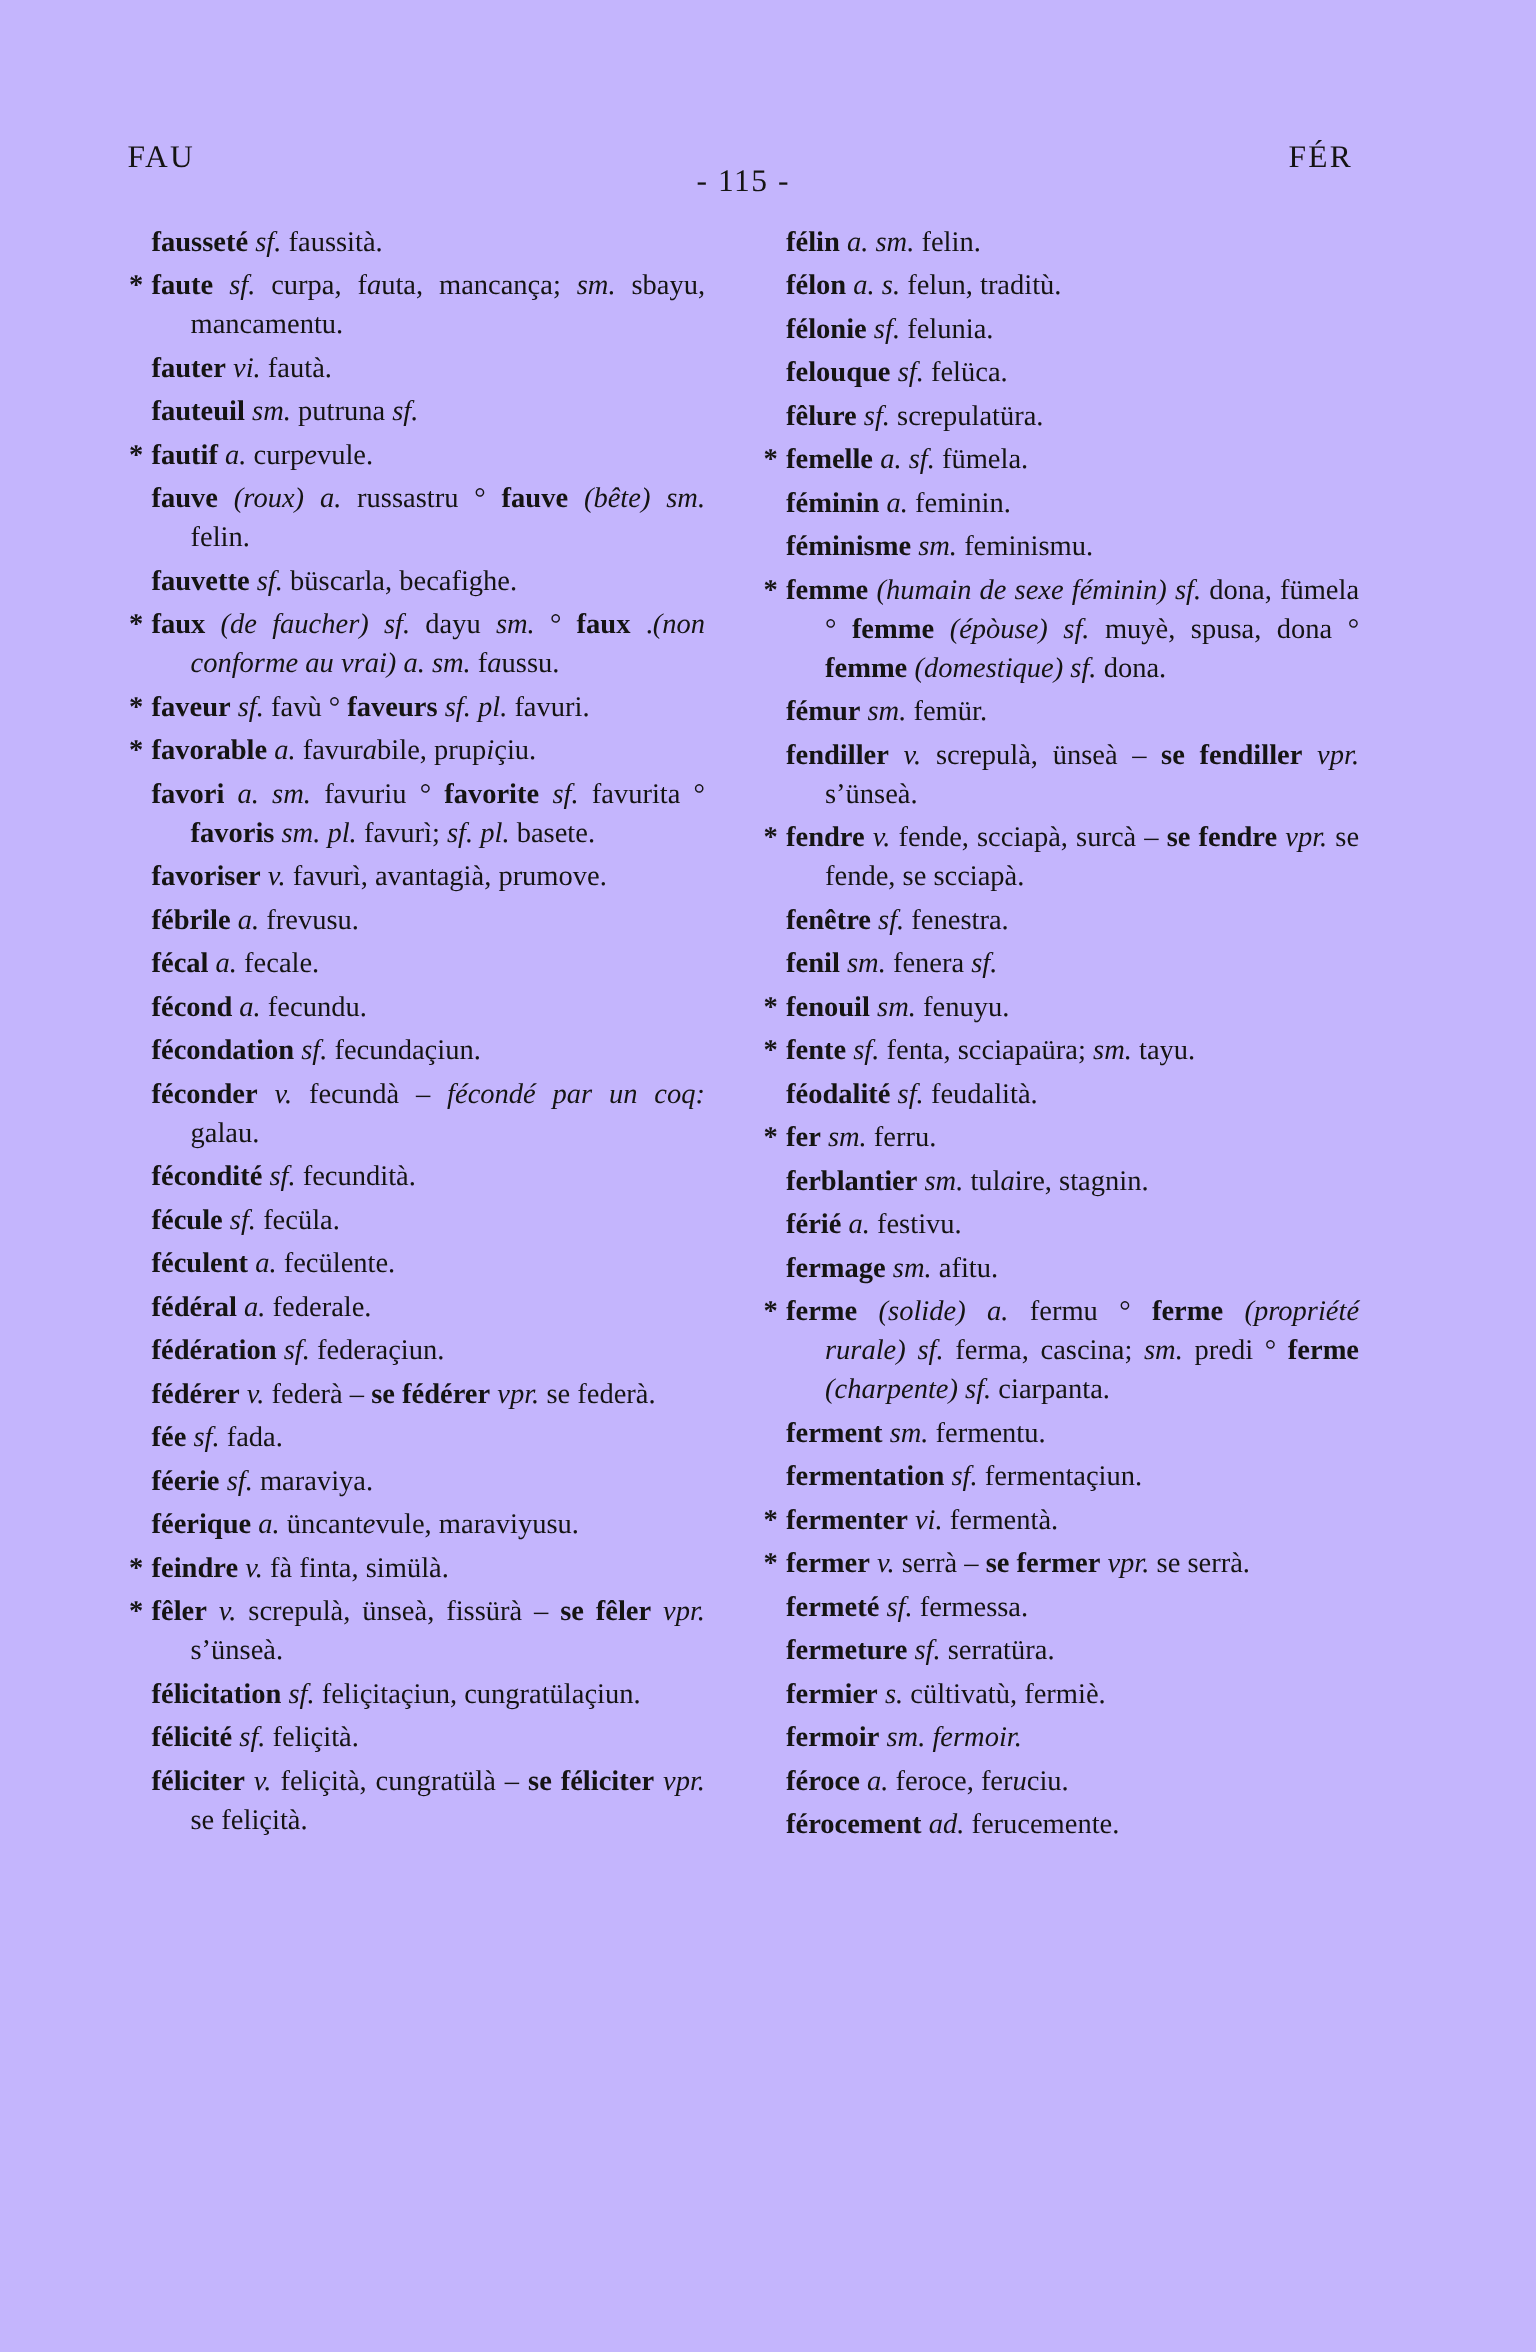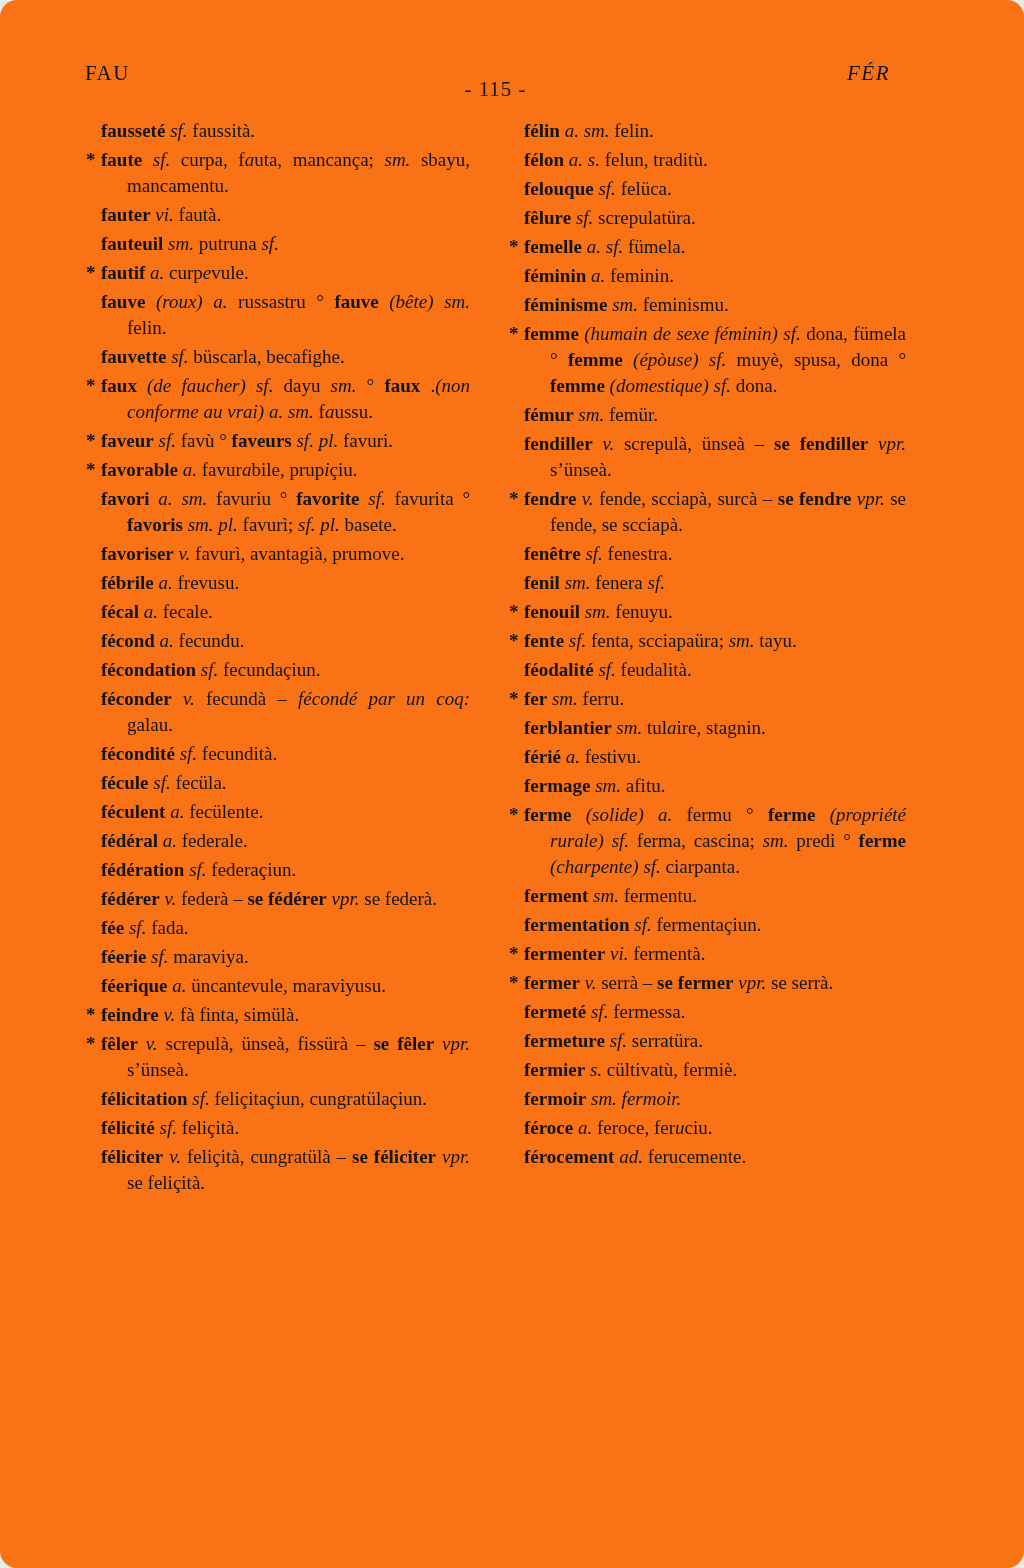--- a/index.html
+++ b/index.html
@@ -5,39 +5,38 @@
   html, body {
     margin: 0;
     padding: 0;
     background: #e9e9e7;
   }
   .page {
     position: relative;
     width: 1024px;
     height: 1568px;
     margin: 0 auto;
-    background: #f97316;
+    background: #c4b5fd;
     color: #151413;
     font-family: "Liberation Serif", "DejaVu Serif", serif;
     box-sizing: border-box;
-    padding: 60px 0 0 85px;
+    padding: 91px 0 0 85px;
     overflow: hidden;
-    border-radius: 17px;
   }
   .page-header {
     position: relative;
     width: 821px;
     height: 30px;
     margin-bottom: 28px;
     font-size: 21px;
     line-height: 26px;
   }
   .guide-left  { position: absolute; left: 0; top: 0; letter-spacing: 1.5px; }
   .page-num    { position: absolute; left: 50%; top: 16px; transform: translateX(-50%); letter-spacing: 1px; }
-  .guide-right { position: absolute; right: 16px; top: 0; letter-spacing: 1.5px; font-style: italic; }
+  .guide-right { position: absolute; right: 4px; top: 0; letter-spacing: 1.5px; }
 
   .columns {
     display: flex;
     gap: 38px;
   }
   .col { box-sizing: border-box; }
   .col-left  { width: 385px; }
   .col-right { width: 398px; }
 
   .entry {
@@ -101,20 +100,21 @@
         <p class="entry"><span class="b">féerique</span><span class="rm"> </span><span class="i">a.</span><span class="rm"> üncant</span><span class="i">e</span><span class="rm">vule, maraviyusu.</span></p>
         <p class="entry"><span class="star">*</span><span class="b">feindre</span><span class="rm"> </span><span class="i">v.</span><span class="rm"> fà finta, simülà.</span></p>
         <p class="entry"><span class="star">*</span><span class="b">fêler</span><span class="rm"> </span><span class="i">v.</span><span class="rm"> screpulà, ünseà, fissürà – </span><span class="b">se fêler</span><span class="rm"> </span><span class="i">vpr.</span><span class="rm"> s’ünseà.</span></p>
         <p class="entry"><span class="b">félicitation</span><span class="rm"> </span><span class="i">sf.</span><span class="rm"> feliçitaçiun, cungratülaçiun.</span></p>
         <p class="entry"><span class="b">félicité</span><span class="rm"> </span><span class="i">sf.</span><span class="rm"> feliçità.</span></p>
         <p class="entry"><span class="b">féliciter</span><span class="rm"> </span><span class="i">v.</span><span class="rm"> feliçità, cungratülà – </span><span class="b">se féliciter</span><span class="rm"> </span><span class="i">vpr.</span><span class="rm"> se feliçità.</span></p>
       </section>
     <section class="col col-right" id="col-right">
         <p class="entry"><span class="b">félin</span><span class="rm"> </span><span class="i">a. sm.</span><span class="rm"> felin.</span></p>
         <p class="entry"><span class="b">félon</span><span class="rm"> </span><span class="i">a. s.</span><span class="rm"> felun, traditù.</span></p>
+        <p class="entry"><span class="b">félonie</span><span class="rm"> </span><span class="i">sf.</span><span class="rm"> felunia.</span></p>
         <p class="entry"><span class="b">felouque</span><span class="rm"> </span><span class="i">sf.</span><span class="rm"> felüca.</span></p>
         <p class="entry"><span class="b">fêlure</span><span class="rm"> </span><span class="i">sf.</span><span class="rm"> screpulatüra.</span></p>
         <p class="entry"><span class="star">*</span><span class="b">femelle</span><span class="rm"> </span><span class="i">a. sf.</span><span class="rm"> fümela.</span></p>
         <p class="entry"><span class="b">féminin</span><span class="rm"> </span><span class="i">a.</span><span class="rm"> feminin.</span></p>
         <p class="entry"><span class="b">féminisme</span><span class="rm"> </span><span class="i">sm.</span><span class="rm"> feminismu.</span></p>
         <p class="entry"><span class="star">*</span><span class="b">femme</span><span class="rm"> </span><span class="i">(humain de sexe féminin)</span><span class="rm"> </span><span class="i">sf.</span><span class="rm"> dona, fümela ° </span><span class="b">femme</span><span class="rm"> </span><span class="i">(épòuse)</span><span class="rm"> </span><span class="i">sf.</span><span class="rm"> muyè, spusa, dona ° </span><span class="b">femme</span><span class="rm"> </span><span class="i">(domestique)</span><span class="rm"> </span><span class="i">sf.</span><span class="rm"> dona.</span></p>
         <p class="entry"><span class="b">fémur</span><span class="rm"> </span><span class="i">sm.</span><span class="rm"> femür.</span></p>
         <p class="entry"><span class="b">fendiller</span><span class="rm"> </span><span class="i">v.</span><span class="rm"> screpulà, ünseà – </span><span class="b">se fendiller</span><span class="rm"> </span><span class="i">vpr.</span><span class="rm"> s’ünseà.</span></p>
         <p class="entry"><span class="star">*</span><span class="b">fendre</span><span class="rm"> </span><span class="i">v.</span><span class="rm"> fende, scciapà, surcà – </span><span class="b">se fendre</span><span class="rm"> </span><span class="i">vpr.</span><span class="rm"> se fende, se scciapà.</span></p>
         <p class="entry"><span class="b">fenêtre</span><span class="rm"> </span><span class="i">sf.</span><span class="rm"> fenestra.</span></p>

